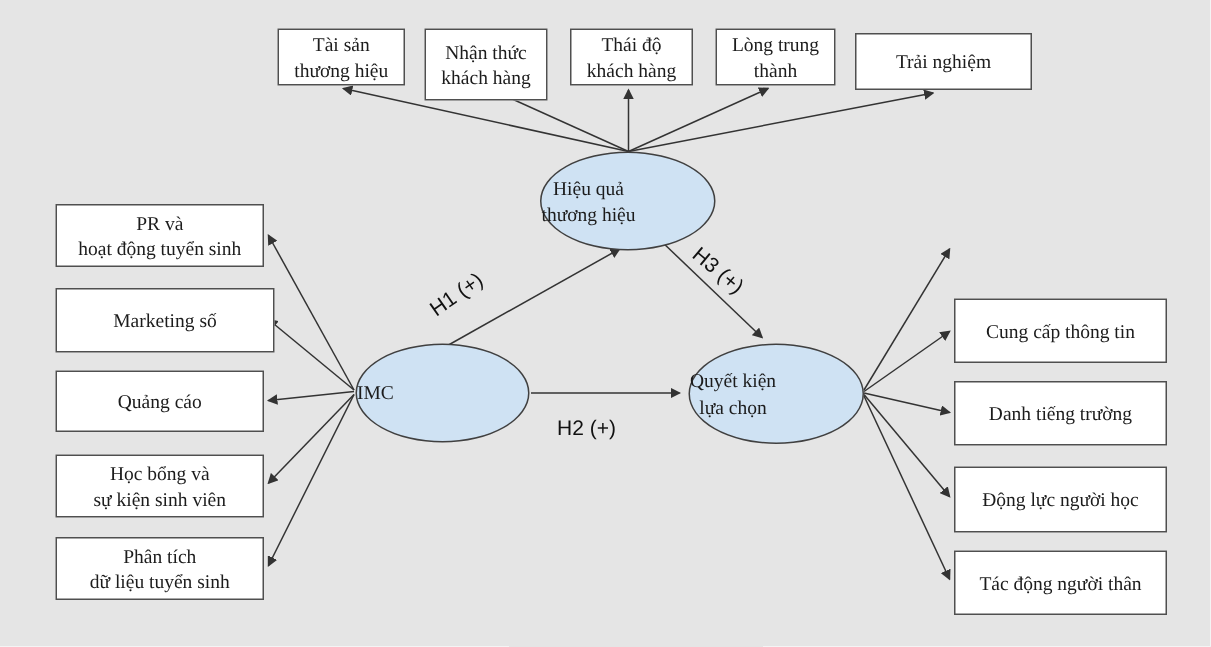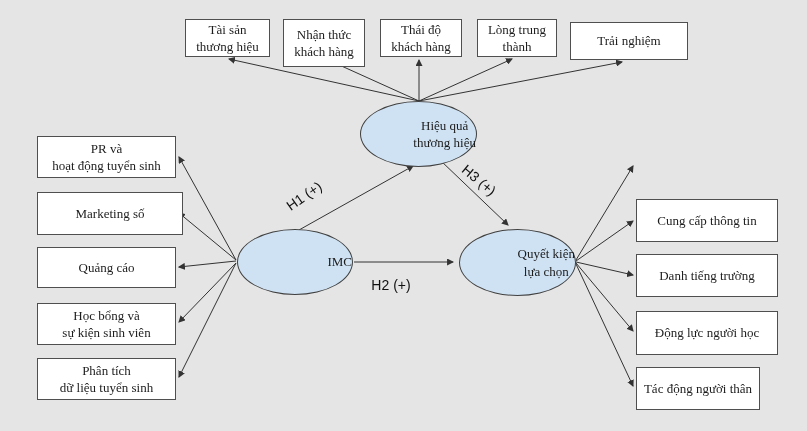--- a/index.html
+++ b/index.html
@@ -34,21 +34,21 @@
     color: #1c1c1c;
   }
   .ellipse {
     position: absolute;
     box-sizing: border-box;
     background: #cfe2f3;
     border: 1px solid #404040;
     border-radius: 50%;
     display: flex;
     align-items: center;
-    justify-content: flex-end;
+    justify-content: flex-start;
     text-align: center;
   }
   .hlabel {
     position: absolute;
     font-family: "Liberation Sans", sans-serif;
     font-size: 14px;
     color: #111111;
     text-align: center;
     white-space: nowrap;
   }
@@ -139,21 +139,21 @@
 
   <div class="box" style="left:636px;top:199px;width:142px;height:43px">
     <span class="lbl">Cung cấp thông tin</span>
   </div>
   <div class="box" style="left:636px;top:254px;width:142px;height:43px">
     <span class="lbl">Danh tiếng trường</span>
   </div>
   <div class="box" style="left:636px;top:311px;width:142px;height:44px">
     <span class="lbl">Động lực người học</span>
   </div>
-  <div class="box" style="left:636px;top:367px;width:124px;height:43px">
+  <div class="box" style="left:636px;top:367px;width:142px;height:43px">
     <span class="lbl">Tác động người thân</span>
   </div>
 
   <div class="ellipse" style="left:360px;top:101px;width:117px;height:66px">
     <span class="lbl">Hiệu quả
 thương hiệu</span>
   </div>
   <div class="ellipse" style="left:237px;top:229px;width:116px;height:66px">
     <span class="lbl">IMC</span>
   </div>

